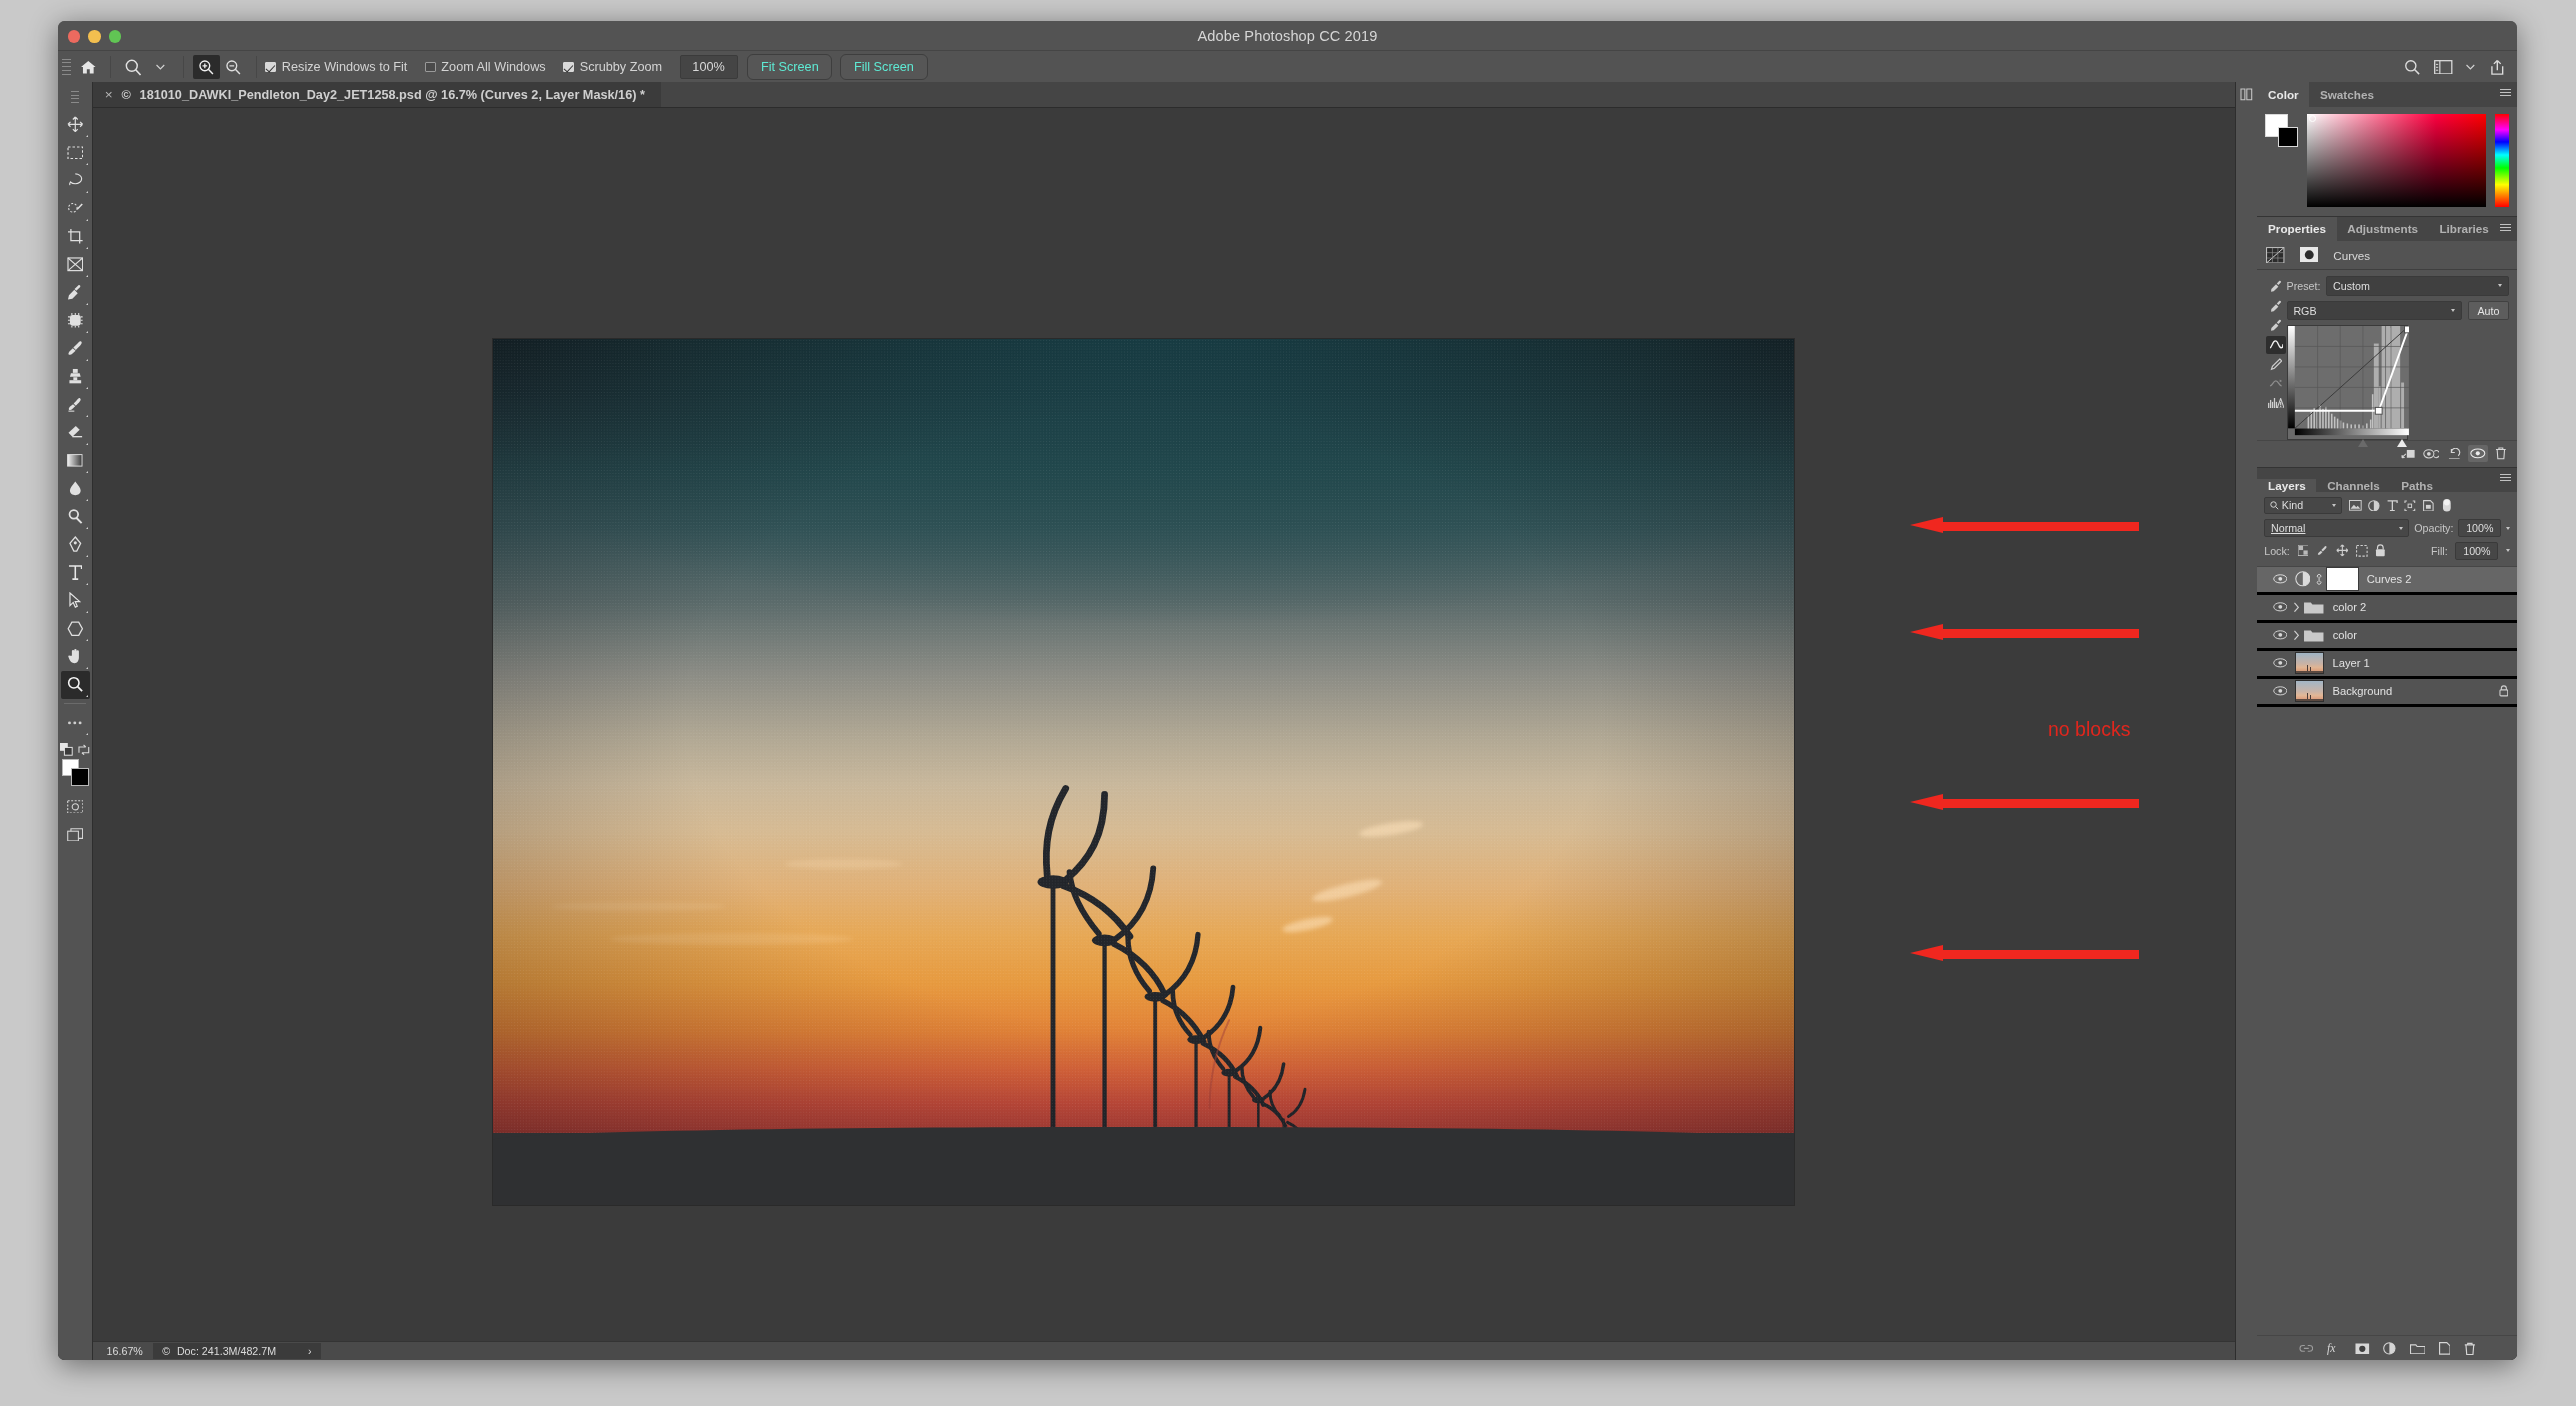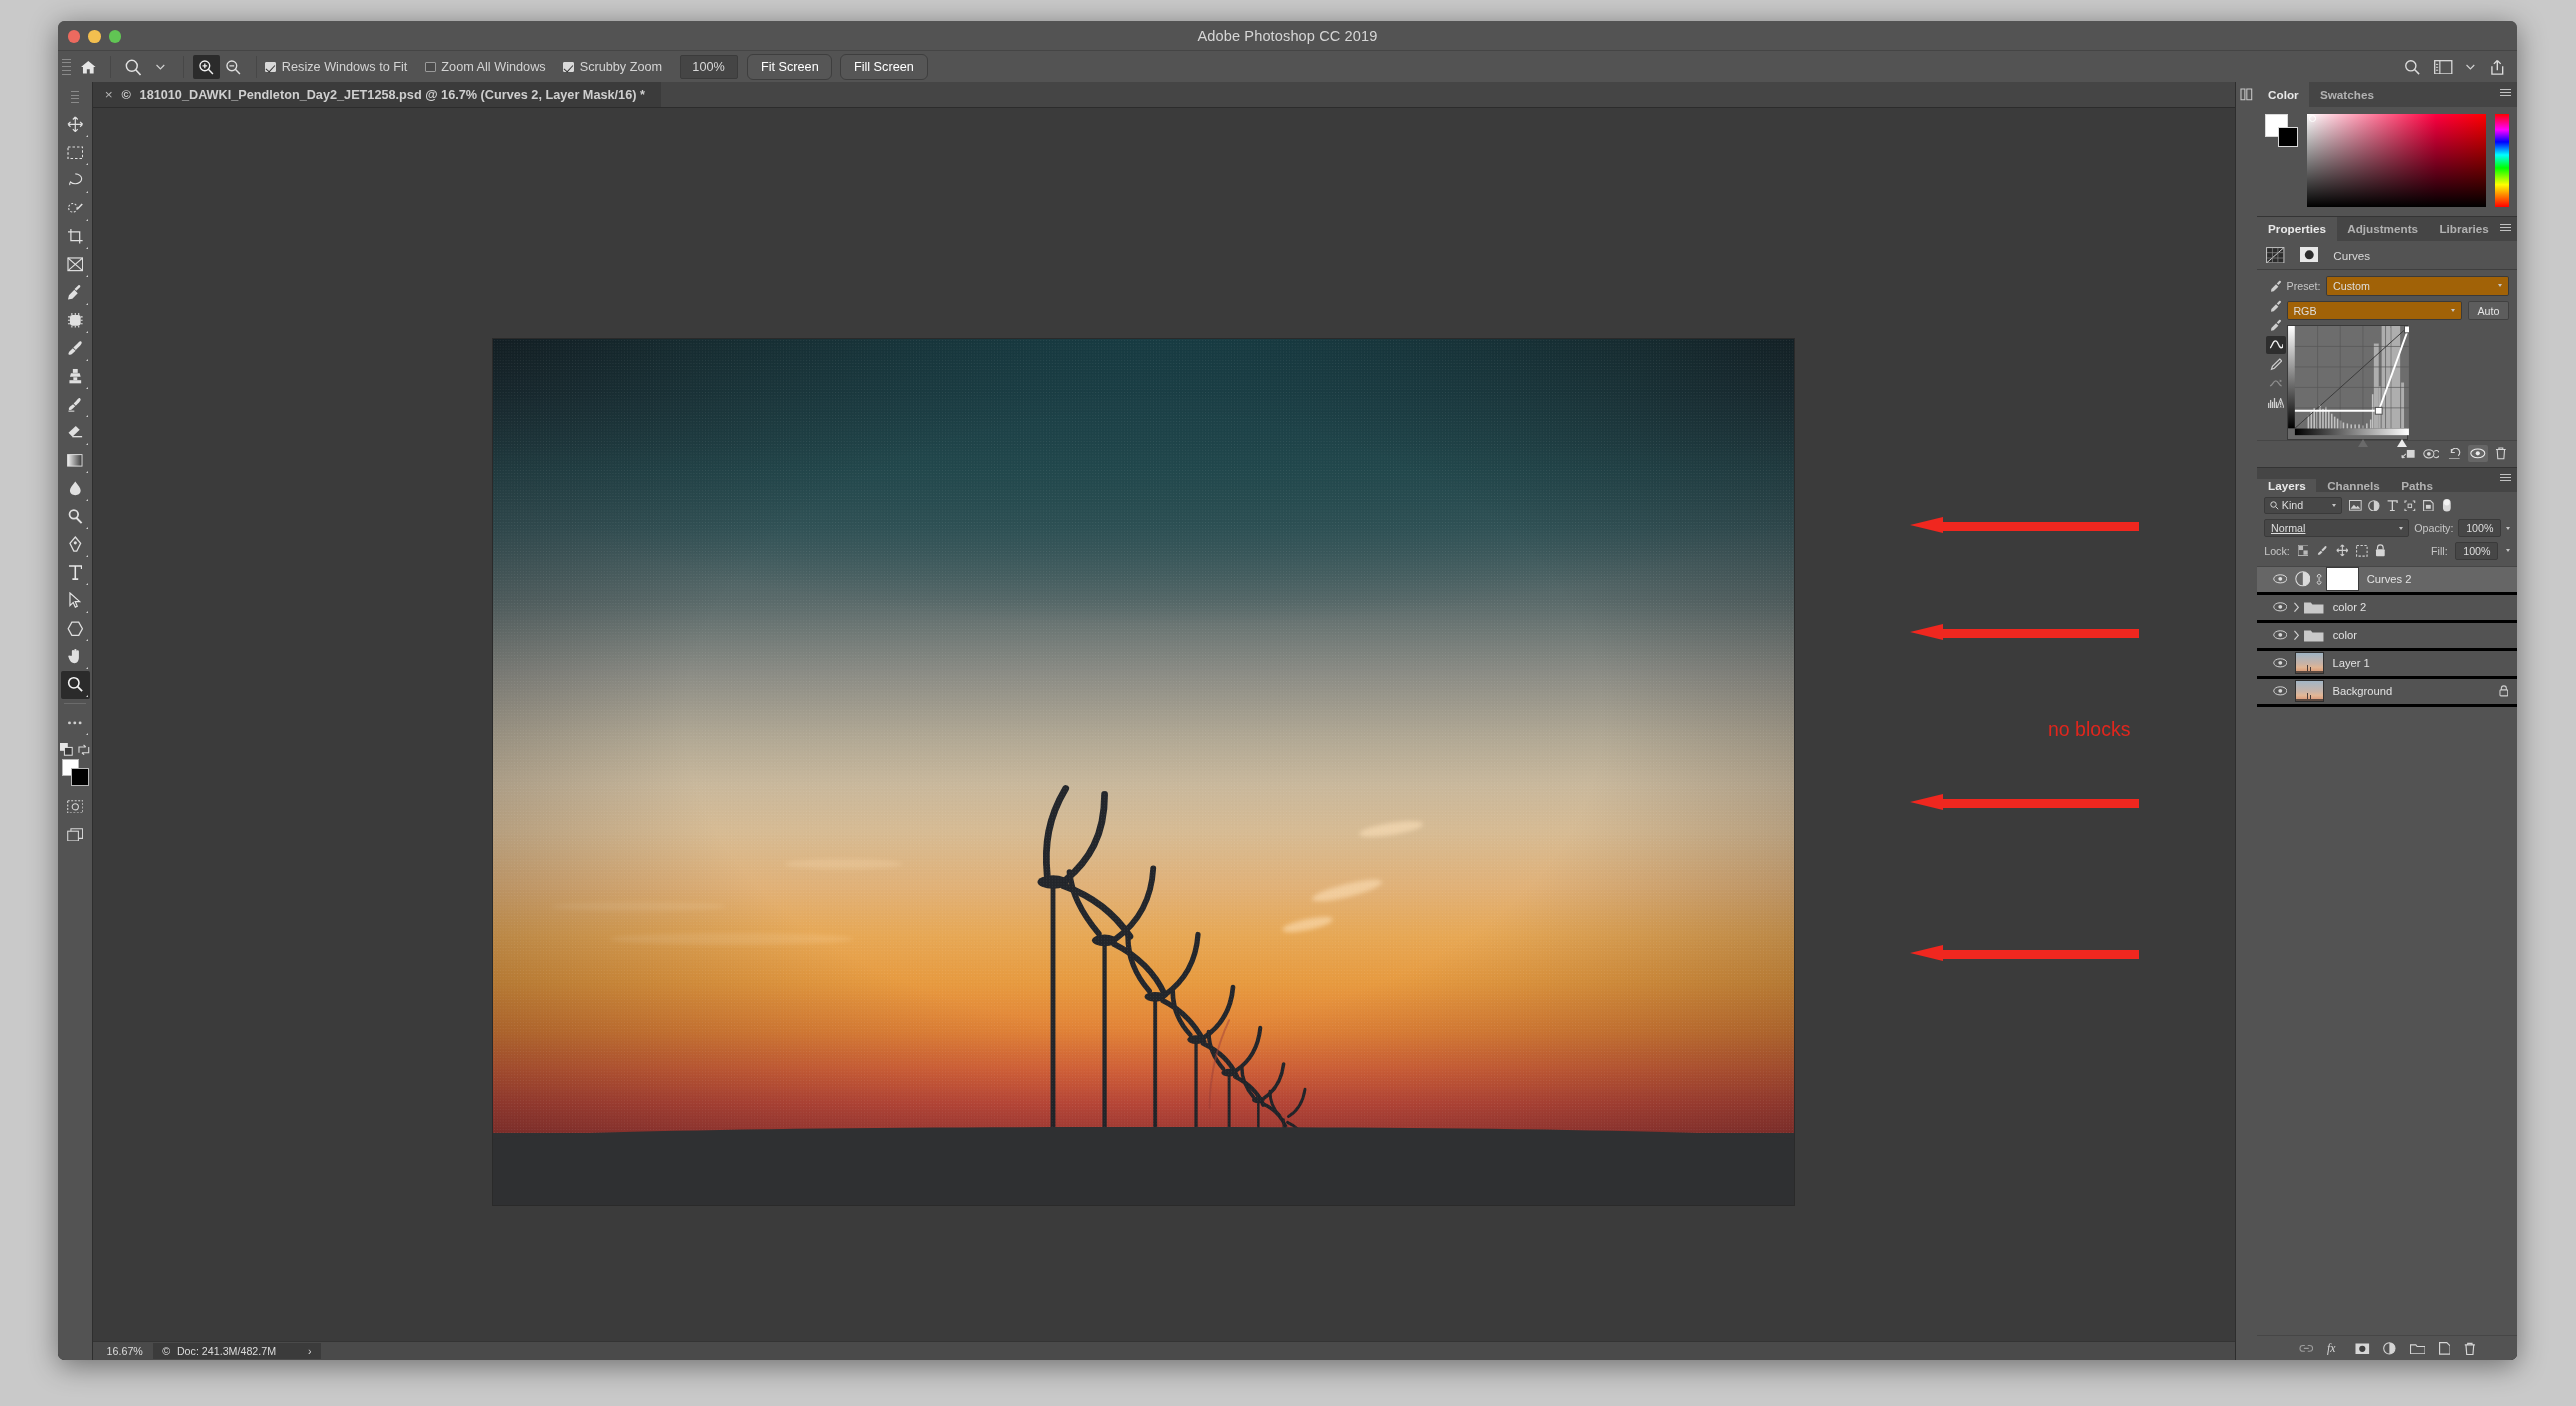--- a/index.html
+++ b/index.html
@@ -42,21 +42,21 @@
   .grip i { display:block; height:1px; background:#8a8a8a; }
   .ob-sep { width: 1px; height: 21.4px; background: #474747; margin: 0 8.8px; }
   .ob-icon { width: 27px; height: 23.4px; display: flex; align-items: center; justify-content: center; color: #e2e2e2; }
   .ob-icon.sel { background: #2b2b2b; border-radius: 1.9px; }
   .ob-check { display: flex; align-items: center; gap: 5.8px; margin-right: 17.5px; color: #d4d4d4; font-size: 12.7px; white-space: nowrap;}
   .cbox { width: 10.7px; height: 10.7px; border: 1px solid #9a9a9a; background: #4a4a4a; border-radius: 1px; position: relative; }
   .cbox.on { background: #d8d8d8; border-color: #d8d8d8; }
   .cbox.on:after { content:""; position:absolute; left:1.9px; top:0px; width:3.9px; height:7.8px; border:solid #333; border-width:0 1.9px 1.9px 0; transform:rotate(42deg); }
   .ob-field { background: #454545; border: 1px solid #3b3b3b; color: #d9d9d9; font-size: 12.7px;
               padding: 3.9px 11.7px; border-radius: 1.9px; margin-right: 9.7px; }
-  .ob-btn { background: #565656; border: 1px solid #3e3e3e; color: #ffffff; font-size: 12.7px;
+  .ob-btn { background: #565656; border: 1px solid #3e3e3e; color: #5eead4; font-size: 12.7px;
             padding: 4.9px 12.7px; border-radius: 6px; margin-right: 7.8px; }
   .ob-right { position: absolute; right: 11.7px; display: flex; align-items: center; gap: 13.6px; }
 
   
   #appbody { display: flex; height: calc(100% - 61px); background: #3b3b3b; }
 
   
   #toolbar {
     width: 35px; background: #535353; padding-top: 3.9px;
     display: flex; flex-direction: column; align-items: center;
@@ -141,21 +141,21 @@
 
   
   #proppanel { background:#535353; }
   .prop-head { display:flex; align-items:center; gap:15px; padding:5.8px 8.8px; border-bottom:1px solid #3f3f3f; }
   .prop-icon { width:18.5px; height:16.6px; }
   .prop-title { font-size:11.7px; color:#d8d8d8; }
   .prop-body { padding: 5.8px 7.8px 0 7.8px; display:flex; }
   .prop-fieldcol { flex:1; }
   .fr { display:flex; align-items:center; gap:5.8px; margin-bottom:4.9px; }
   .flabel { font-size:10.7px; color:#c6c6c6; }
-  .select { flex:1; background:#a16207; border:1px solid #3a3a3a; color:#dedede; font-size:10.7px;
+  .select { flex:1; background:#404040; border:1px solid #3a3a3a; color:#dedede; font-size:10.7px;
             padding:2.9px 5.8px; border-radius:1.9px; display:flex; align-items:center; justify-content:space-between; }
   .mini-btn { background:#5d5d5d; border:1px solid #414141; color:#e5e5e5; font-size:10.7px; padding:2.9px 8.8px; border-radius:1.9px; }
   .curve-tools { width:21.4px; display:flex; flex-direction:column; align-items:center; gap:1.9px; padding-top:1.9px; }
   .ct { width:19.5px; height:17.5px; display:flex; align-items:center; justify-content:center; color:#cfcfcf; }
   .ct.sel { background:#2e2e2e; border-radius:1.9px; }
   #curvebox { width:121px; height:115px; position:relative; background:#6a6a6a; border:1px solid #3a3a3a; }
   .prop-foot { display:flex; align-items:center; justify-content:flex-end; gap:2.9px; padding:3.9px 5.8px 4.9px 5.8px; border-top:1px solid #464646;}
   .pf { width:20.4px; height:16.6px; display:flex; align-items:center; justify-content:center; color:#d3d3d3; }
   .pf.sel { background:#666; border-radius:1.9px; }
 

